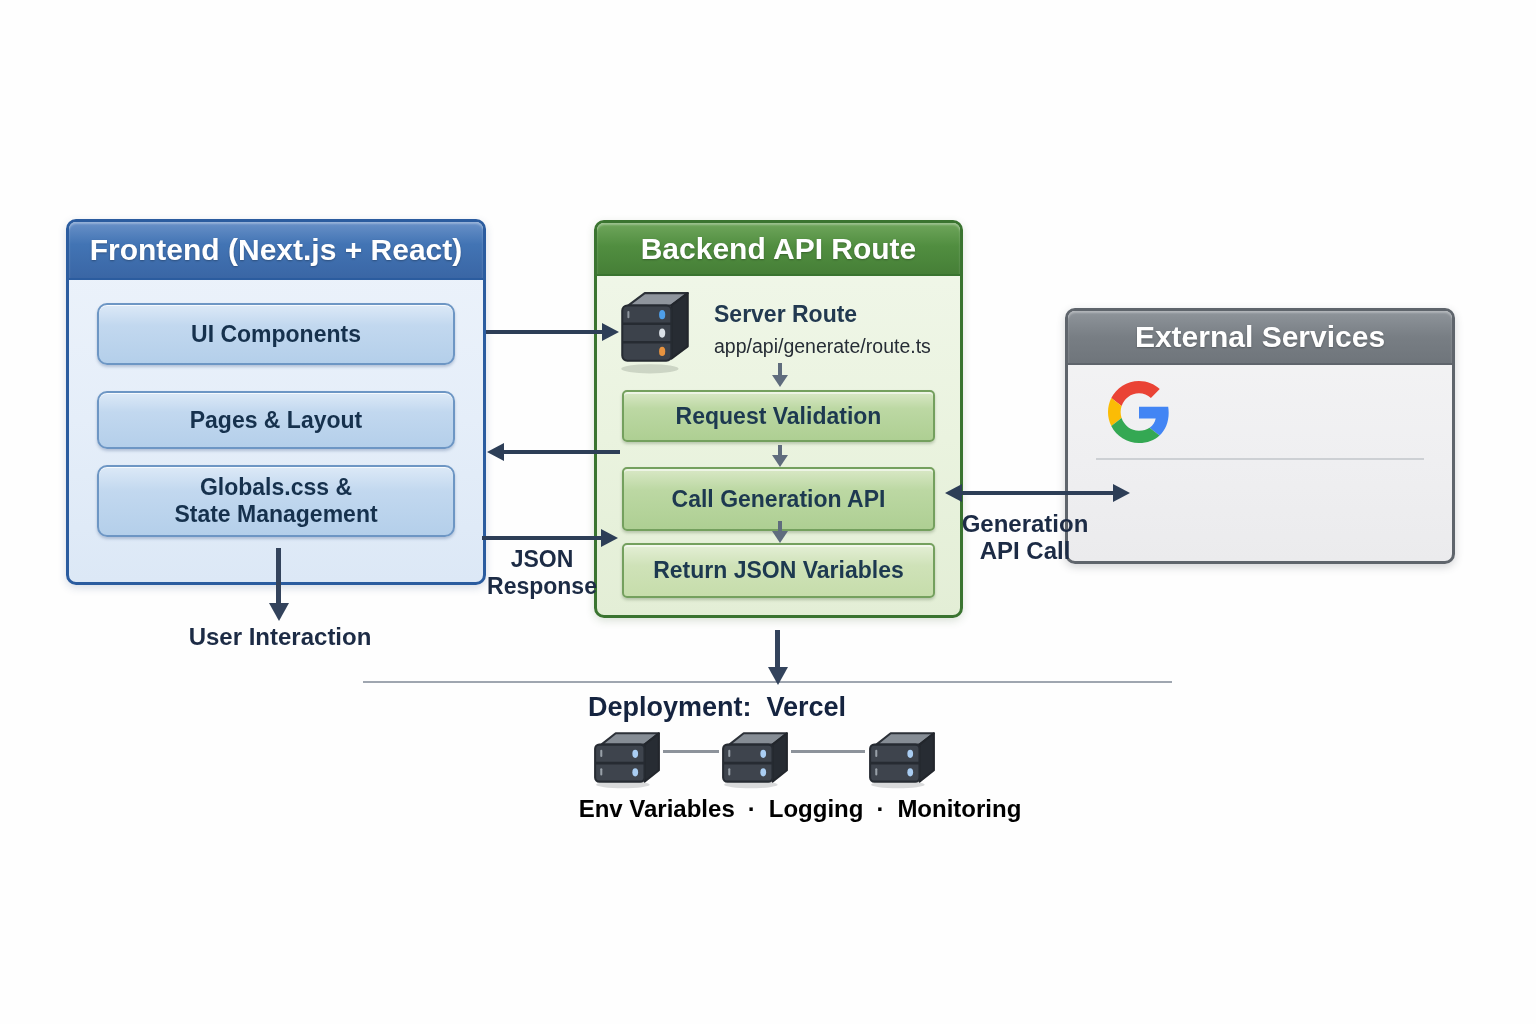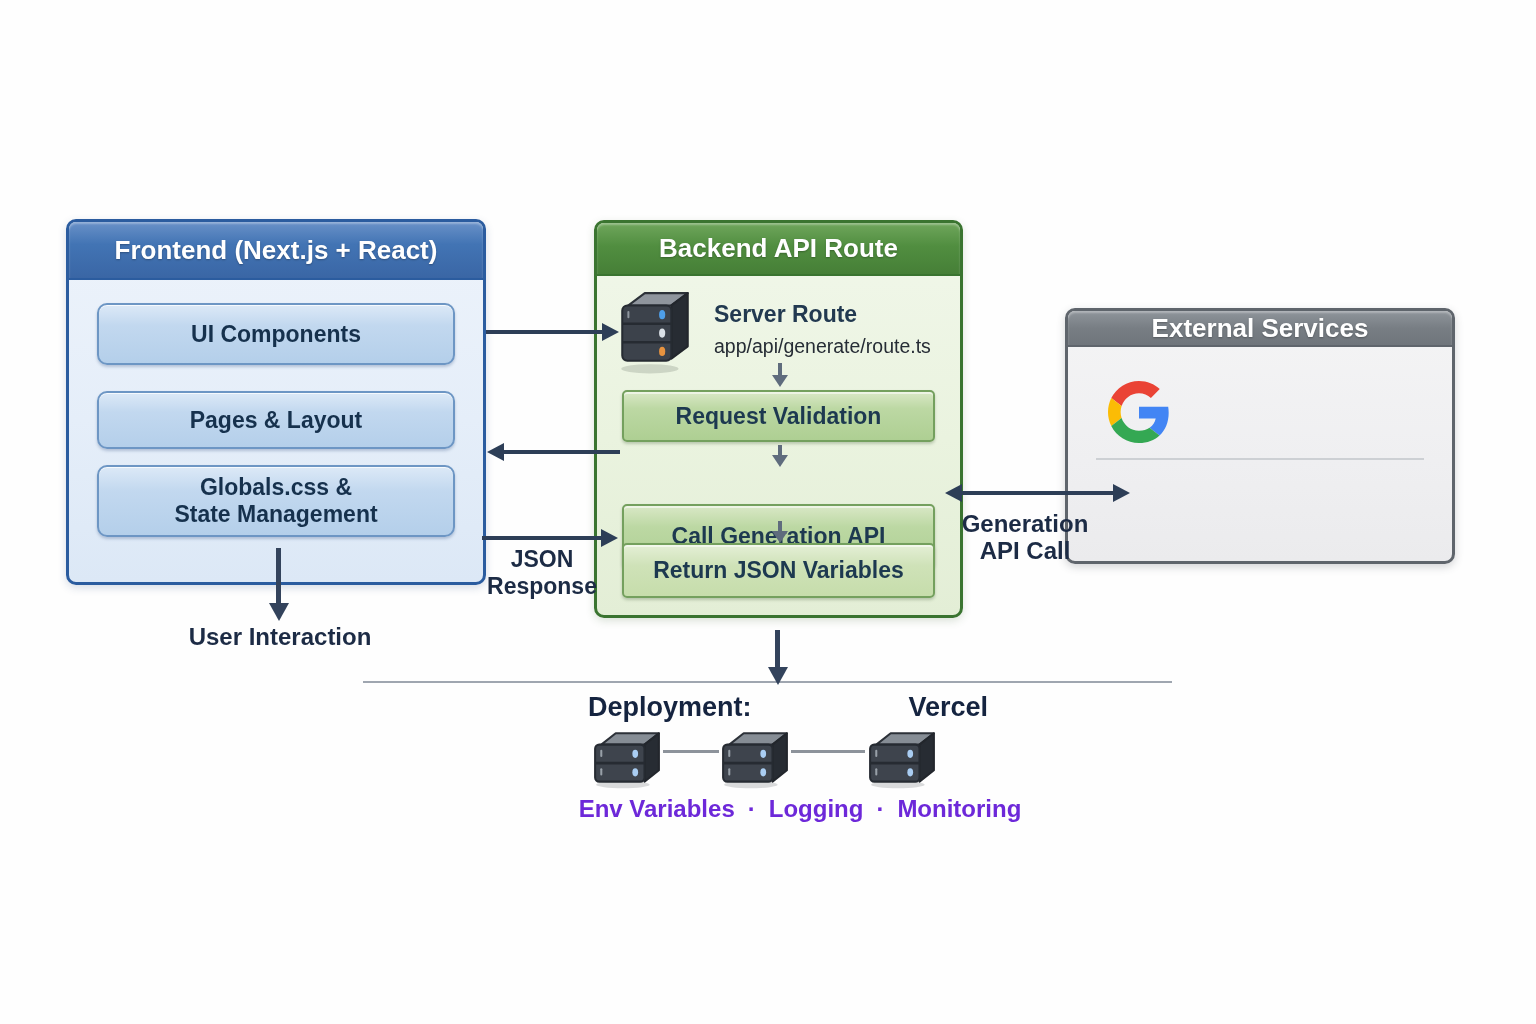--- a/index.html
+++ b/index.html
@@ -8,21 +8,21 @@
   #canvas {
     position:relative; width:1536px; height:1024px; background:#fefefe;
     overflow:hidden;
   }
 
   
   .box { position:absolute; border-radius:10px; }
   .box-header {
     position:absolute; left:0; right:0; top:0;
     display:flex; align-items:center; justify-content:center;
-    color:#ffffff; font-weight:bold; font-size:26px;
+    color:#ffffff; font-weight:bold; font-size:30px;
     text-shadow:0 1px 2px rgba(0,0,0,.28);
     border-radius:7px 7px 0 0;
     box-shadow: inset 0 2px 2px rgba(255,255,255,.30);
   }
 
   
   #frontend-box {
     left:66px; top:219px; width:420px; height:366px;
     border:3px solid #2b5c9f;
     background:linear-gradient(180deg,#edf3fb 0%,#e5eef9 55%,#dce8f6 100%);
@@ -64,41 +64,41 @@
   .btn-green {
     position:absolute; left:25px; width:313px;
     display:flex; align-items:center; justify-content:center; text-align:center;
     border:2px solid #74a05e; border-radius:5px;
     color:#1d3950; font-size:23px; font-weight:bold;
     box-shadow: inset 0 2px 0 rgba(255,255,255,.55), 0 2px 3px rgba(60,90,50,.28);
   }
   .btn-green-mid { background:linear-gradient(180deg,#d9e8c6 0%,#bcd8a3 35%,#aecf93 100%); }
   .btn-green-light { background:linear-gradient(180deg,#e4efd6 0%,#cfe2b8 40%,#c6ddab 100%); }
   #be-step-1 { top:167px; height:52px; }
-  #be-step-2 { top:244px; height:64px;margin-top:37px; }
+  #be-step-2 { top:244px; height:64px; }
   #be-step-3 { top:320px; height:55px; }
 
   
   .mini-arrow { position:absolute; width:4px; background:#5f6c7d; left:181px; }
   .mini-head  { position:absolute; width:0; height:0; left:175px;
                 border-left:8px solid transparent; border-right:8px solid transparent;
                 border-top:12px solid #5f6c7d; }
   #mini-line-1 { top:140px; height:12px; } #mini-head-1 { top:152px; }
   #mini-line-2 { top:222px; height:10px; } #mini-head-2 { top:232px; }
   #mini-line-3 { top:298px; height:10px; } #mini-head-3 { top:308px; }
 
   
   #external-box {
     left:1065px; top:308px; width:390px; height:256px;
     border:3px solid #5f656c;
     background:linear-gradient(180deg,#f4f4f5 0%,#efeff1 60%,#ebebed 100%);
     box-shadow:0 3px 8px rgba(60,65,75,.22);
   }
   #external-box .box-header {
-    height:36px;
+    height:54px;
     background:linear-gradient(180deg,#8f959b 0%,#787e84 50%,#6f757b 100%);
     border-bottom:2px solid #5f656c;
   }
   #google-logo { position:absolute; left:40px; top:70px; }
   #external-service-name {
     position:absolute; left:112px; top:92px;
     font-size:27px; font-weight:bold; color:#23292f;
   }
   #external-divider { position:absolute; left:28px; right:28px; top:147px; height:2px; background:#cdd0d4; }
 
@@ -118,28 +118,28 @@
   
   .edge-label {
     position:absolute; z-index:7; text-align:center;
     color:#1c2b45; font-weight:bold; font-size:23px; line-height:27px;
   }
 
   
   #section-divider { position:absolute; left:363px; top:681px; width:809px; height:2px; background:#9fa6b0; }
   #deployment-title {
     position:absolute; left:588px; top:692px; width:400px; z-index:7;
-    display:flex; justify-content:space-between; gap:15px;
+    display:flex; justify-content:flex-start; gap:15px;
     color:#152440; font-size:27px; font-weight:bold;
   }
   .connector { position:absolute; top:750px; height:3px; background:#8d939b; }
   #deploy-services {
     position:absolute; left:560px; top:795px; width:480px;
     display:flex; justify-content:center; align-items:center; gap:13px;
-    color:#6d28d9; font-size:24px; font-weight:bold;
+    color:#000000; font-size:24px; font-weight:bold;
   }
   .server-svg { position:absolute; }
 </style>
 </head>
 <body>
 
 <div id="canvas">
 
   <div class="box" id="frontend-box">
     <div class="box-header">

